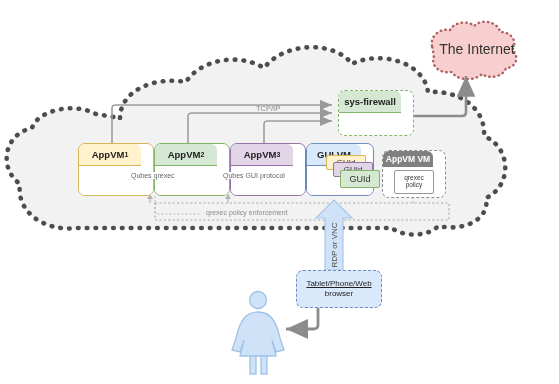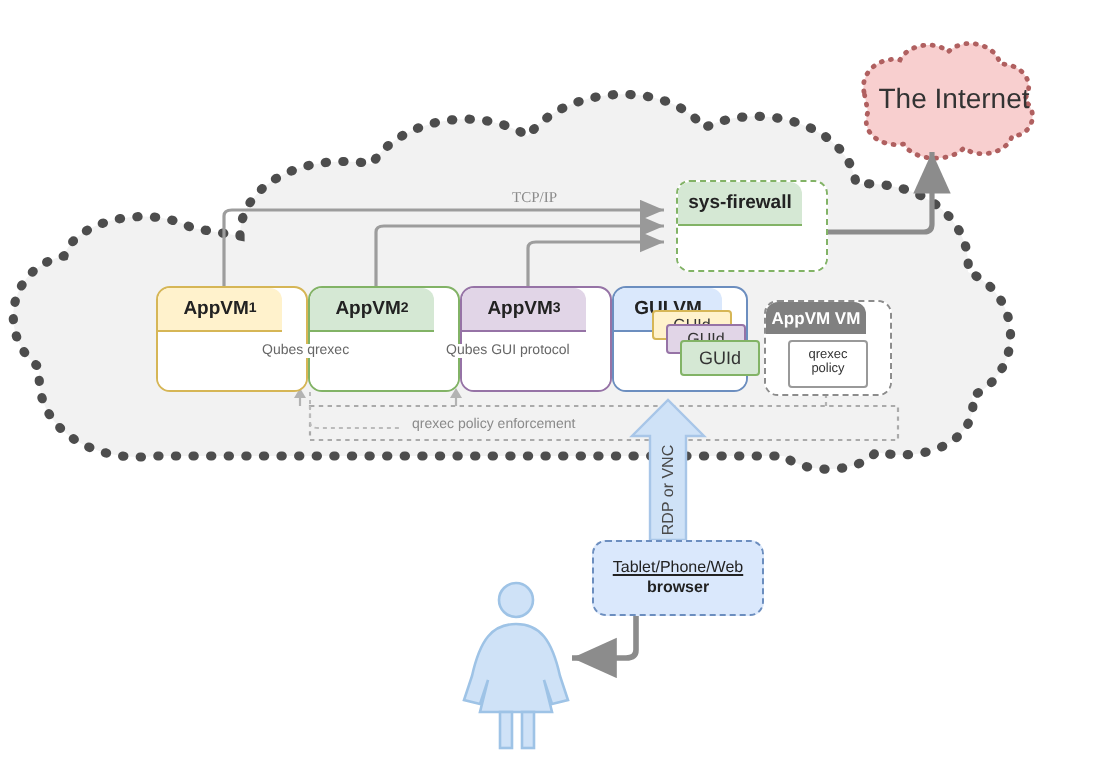--- a/index.html
+++ b/index.html
@@ -131,21 +131,21 @@
     </g>
   </svg>
 
   <div class="lbl" style="left:437px;top:41px;width:80px;text-align:center;font-size:14px;">The Internet</div>
 
   <div class="vmbox" style="left:338px;top:90px;width:76px;height:46px;border:1.4px dashed #82b366;background:#ffffff;">
     <div class="vmhead" style="background:#d5e8d4;border-bottom:1.2px solid #82b366;">sys-firewall</div>
     <div class="vmbody"></div>
   </div>
 
-  <div class="lbl" style="left:256px;top:94px;font-size:7.5px;color:#8a8a8a;font-family:Liberation Serif, serif;">TCP/IP</div>
+  <div class="lbl" style="left:256px;top:104px;font-size:7.5px;color:#8a8a8a;">TCP/IP</div>
 
   <div class="vmbox" style="left:78px;top:143px;width:76px;height:53px;border:1.4px solid #d6b656;background:#ffffff;">
     <div class="vmhead" style="background:#fff2cc;border-bottom:1.2px solid #d6b656;">
       <span>AppVM</span>
         <sub>1</sub>
     </div>
     <div class="vmbody"></div>
   </div>
 
   <div class="vmbox" style="left:154px;top:143px;width:76px;height:53px;border:1.4px solid #82b366;background:#ffffff;">
@@ -196,16 +196,16 @@
 
   <div class="lbl" style="left:206px;top:209px;font-size:7px;color:#8a8a8a;">qrexec policy enforcement</div>
 
   <div class="lbl" style="left:334px;top:245px;font-size:8px;color:#4a4a4a;
               transform:translate(-50%,-50%) rotate(-90deg);transform-origin:center center;">RDP or VNC</div>
 
   <div class="vmbox" style="left:296px;top:270px;width:86px;height:38px;border:1.2px dashed #6c8ebf;
               background:#dae8fc;display:flex;flex-direction:column;
               align-items:center;justify-content:center;line-height:1.25;">
     <span style="font-size:8px;color:#222;text-decoration:underline;">Tablet/Phone/Web</span>
-    <span style="font-size:8px;color:#222;font-weight:bold;">browser</span>
+    <span style="font-size:8px;color:#222;">browser</span>
   </div>
 
 </div>
 
 </body></html>

